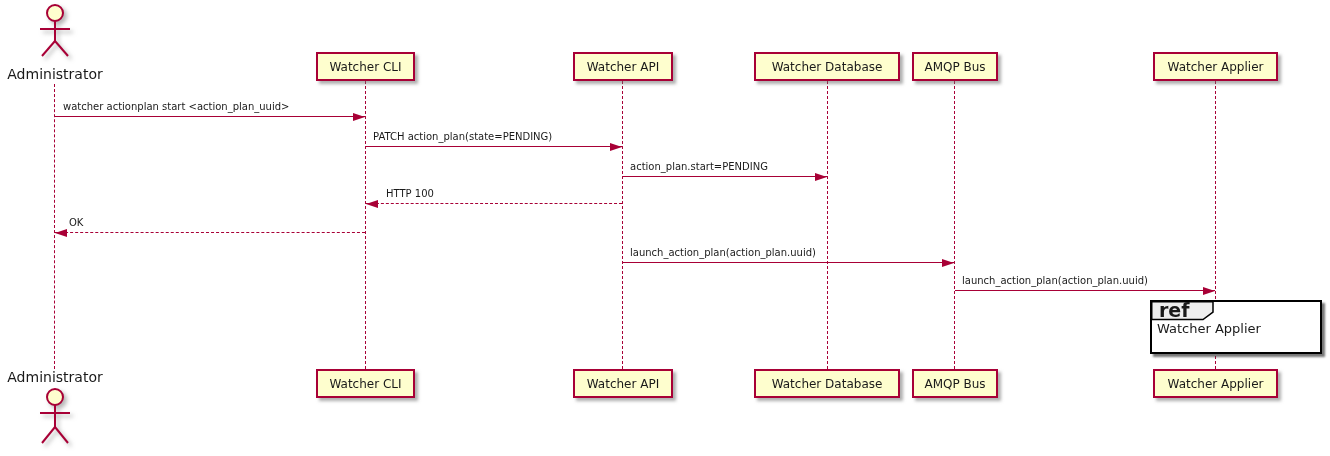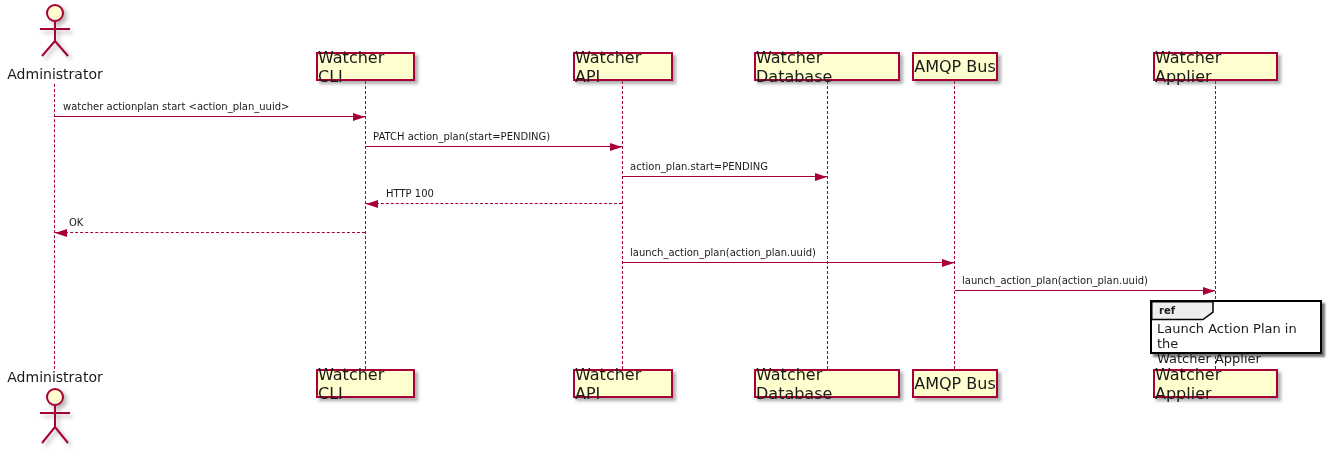--- a/index.html
+++ b/index.html
@@ -18,21 +18,21 @@
     border-left:1px dashed #A80036;
     z-index:1;
   }
   
   .pbox{
     position:absolute;height:25px;
     background:#FEFECE;
     border:2px solid #A80036;
     box-shadow:3px 3px 3px rgba(110,110,110,0.55);
     display:flex;align-items:center;justify-content:center;
-    font-size:16px;
+    font-size:12px;
     z-index:3;
   }
   
   .actor-label{
     position:absolute;width:110px;left:0;
     text-align:center;font-size:14px;z-index:3;
   }
   .actor-svg{position:absolute;z-index:3;filter:drop-shadow(3px 3px 2px rgba(110,110,110,0.5));}
   
   .msg-label{
@@ -48,21 +48,21 @@
   
   .ref{
     position:absolute;left:1150px;top:300px;width:168px;height:50px;
     background:#ffffff;border:2px solid #000000;
     box-shadow:3px 3px 2px rgba(60,60,60,0.7);
     z-index:5;
   }
   .ref-header-shape{position:absolute;left:-1px;top:-1px;z-index:6;}
   .ref-keyword{
     position:absolute;left:7px;top:0px;width:46px;height:17px;line-height:17px;
-    font-size:10px;font-weight:bold;z-index:7;
+    font-size:19px;font-weight:bold;z-index:7;
   }
   .ref-body{
     position:absolute;left:5px;top:19px;width:160px;
     font-size:13px;line-height:15px;z-index:6;
   }
 </style>
 </head>
 <body>
 
 <div class="stage">
@@ -104,21 +104,21 @@
   <div class="pbox" style="left:912px;top:369px;width:82px">AMQP Bus</div>
   <div class="pbox" style="left:1153px;top:369px;width:121px">Watcher Applier</div>
 
   <div>
     <div class="msg-label" style="left:63px;top:98px">watcher actionplan start &lt;action_plan_uuid&gt;</div>
     <div class="msg-line solid" style="left:55px;top:116px;width:311px"></div>
     <div class="arrow right" style="left:353px;top:113px"></div>
   </div>
 
   <div>
-    <div class="msg-label" style="left:373px;top:128px">PATCH action_plan(start=PENDING)</div>
+    <div class="msg-label" style="left:373px;top:128px">PATCH action_plan(state=PENDING)</div>
     <div class="msg-line solid" style="left:366px;top:146px;width:256px"></div>
     <div class="arrow right" style="left:610px;top:143px"></div>
   </div>
 
   <div>
     <div class="msg-label" style="left:630px;top:158px">action_plan.start=PENDING</div>
     <div class="msg-line solid" style="left:623px;top:176px;width:204px"></div>
     <div class="arrow right" style="left:815px;top:173px"></div>
   </div>
 
@@ -145,18 +145,17 @@
     <div class="msg-line solid" style="left:955px;top:290px;width:260px"></div>
     <div class="arrow right" style="left:1203px;top:287px"></div>
   </div>
 
   <div class="ref">
     <svg class="ref-header-shape" width="64" height="20" viewBox="0 0 64 20">
       <path d="M0.75,0.75 H62 V11 L52,18.5 H0.75 Z" fill="#EEEEEE" stroke="#000000" stroke-width="1.5"></path>
     </svg>
     <div class="ref-keyword">ref</div>
     <div class="ref-body">
-      <div>Launch Action Plan in the</div>
       <div>Watcher Applier</div>
     </div>
   </div>
 
 </div>
 
 </body></html>

